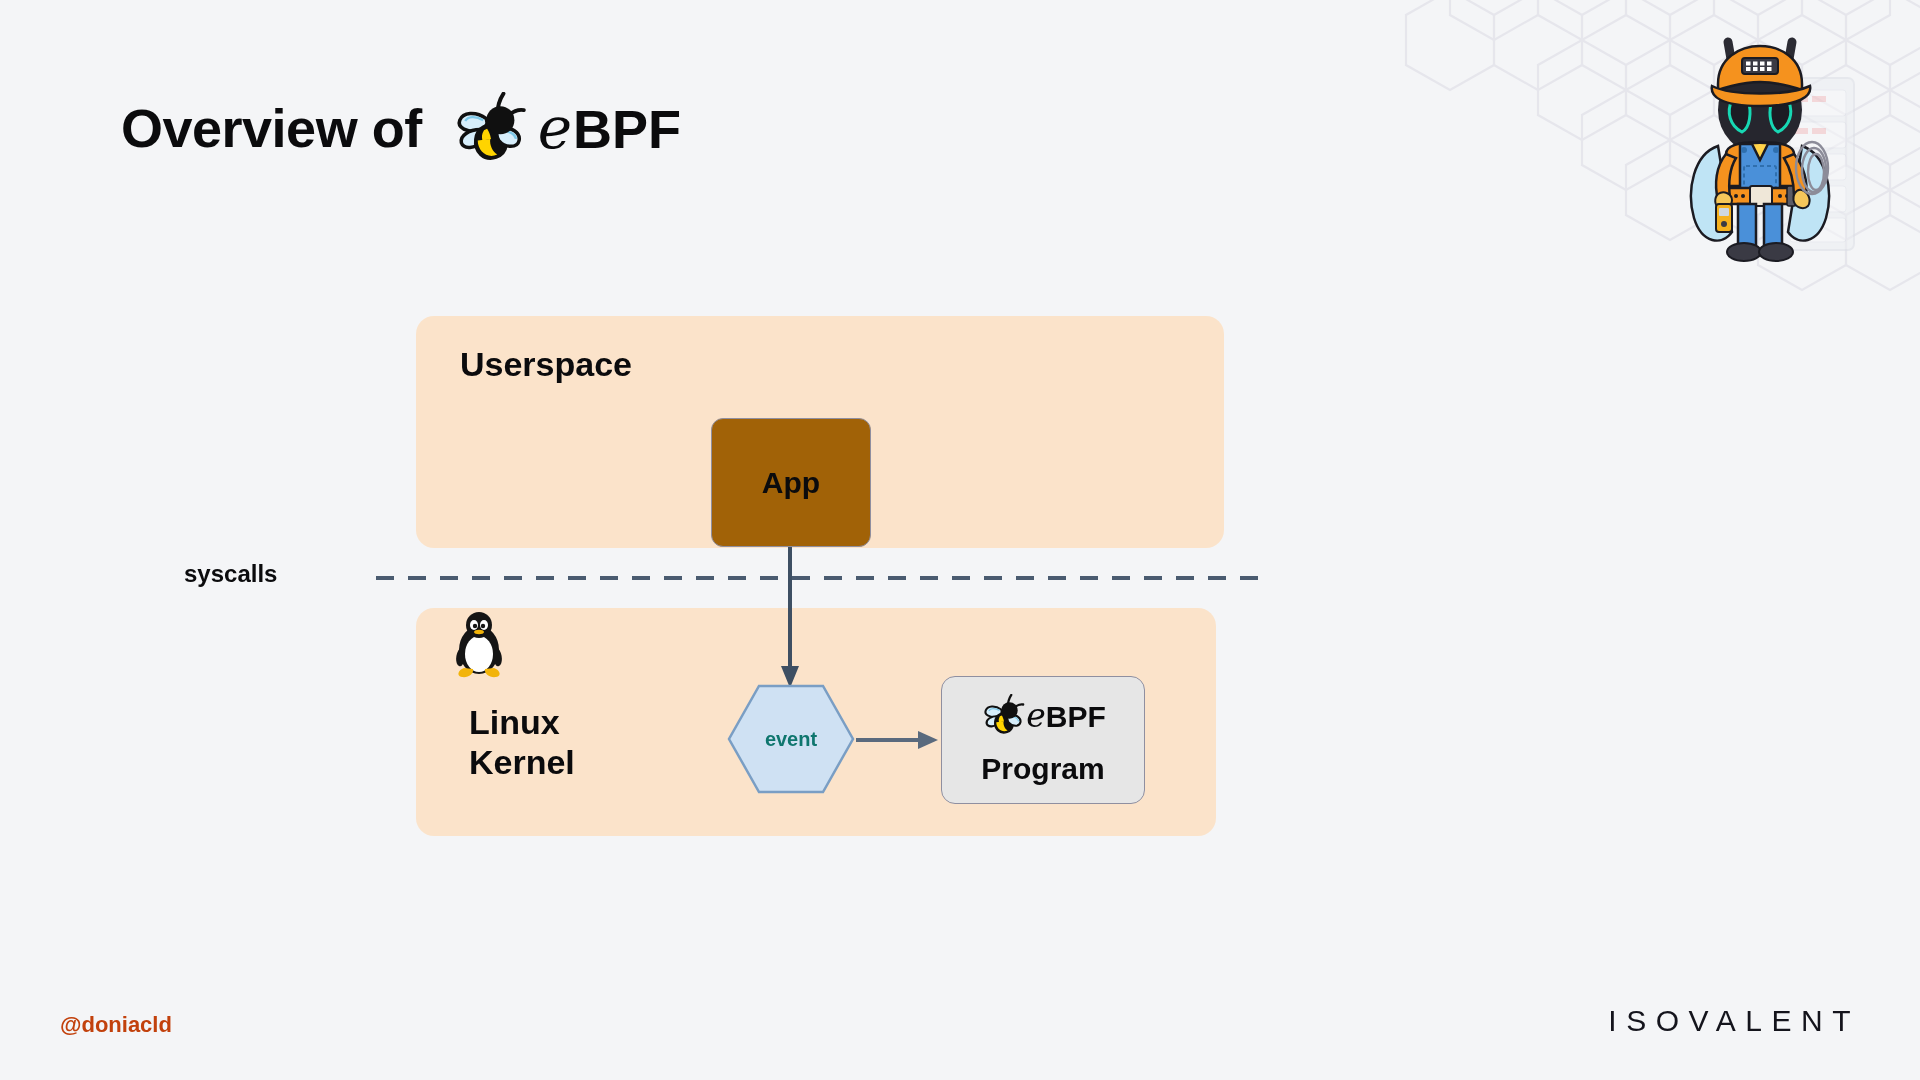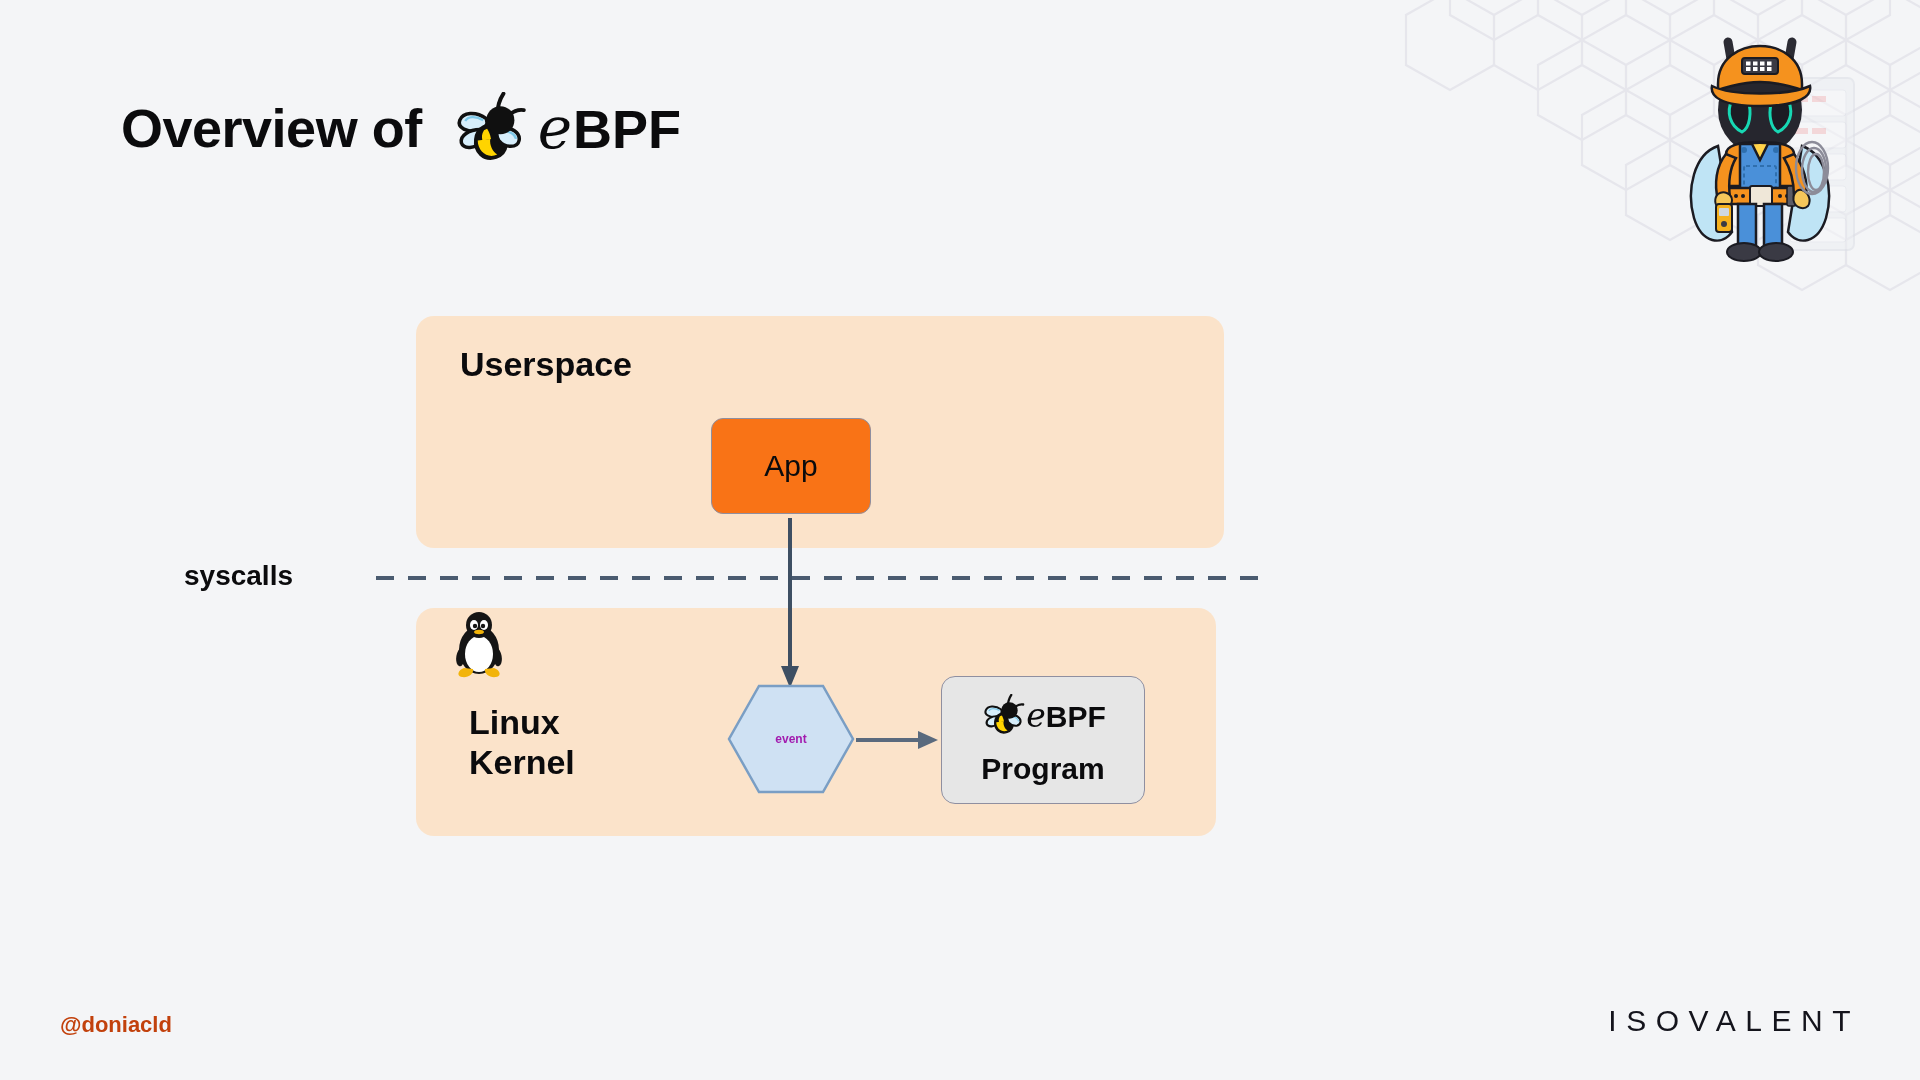--- a/index.html
+++ b/index.html
@@ -64,44 +64,44 @@
     white-space:pre-line;
   }
   #userspace-label { left:460px; top:344px; }
   #kernel-label    { left:469px; top:702px; }
 
   #tux { position:absolute; left:450px; top:608px; width:58px; height:70px; }
 
   
   #syscalls-label {
     position:absolute; left:184px; top:560px;
-    font-size:28px; font-weight:bold; color:#0b0b0d;
+    font-size:24px; font-weight:bold; color:#0b0b0d;
   }
 
   
   #app-box {
     position:absolute; left:711px; top:418px;
-    width:160px; height:96px;
-    background:#f97316;
+    width:160px; height:129px;
+    background:#a16207;
     border:1.5px solid #8f8fa0;
     border-radius:12px;
     display:flex; align-items:center; justify-content:center;
-    font-size:30px; font-weight:normal; color:#0b0b0d;
+    font-size:30px; font-weight:bold; color:#0b0b0d;
   }
 
   
   #event-hex {
     position:absolute; left:727px; top:684px;
     width:128px; height:110px;
   }
   #event-hex-label {
     position:absolute; left:727px; top:684px;
     width:128px; height:110px;
     display:flex; align-items:center; justify-content:center;
-    font-size:12px; font-weight:bold; color:#a21caf;
+    font-size:20px; font-weight:bold; color:#0f766e;
     pointer-events:none;
   }
 
   
   #prog-box {
     position:absolute; left:941px; top:676px;
     width:204px; height:128px;
     background:#e6e6e6;
     border:1.6px solid #8f8fa0;
     border-radius:14px;

